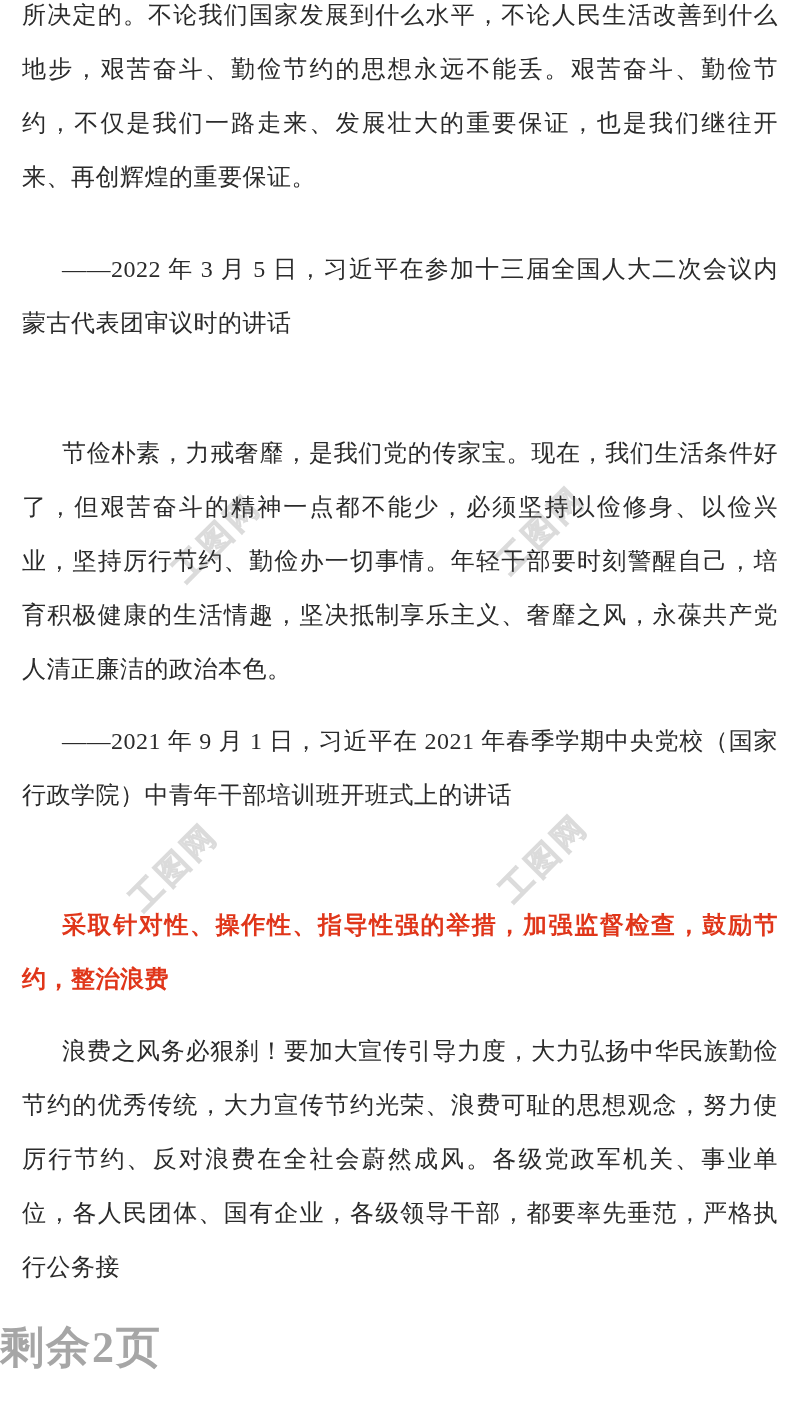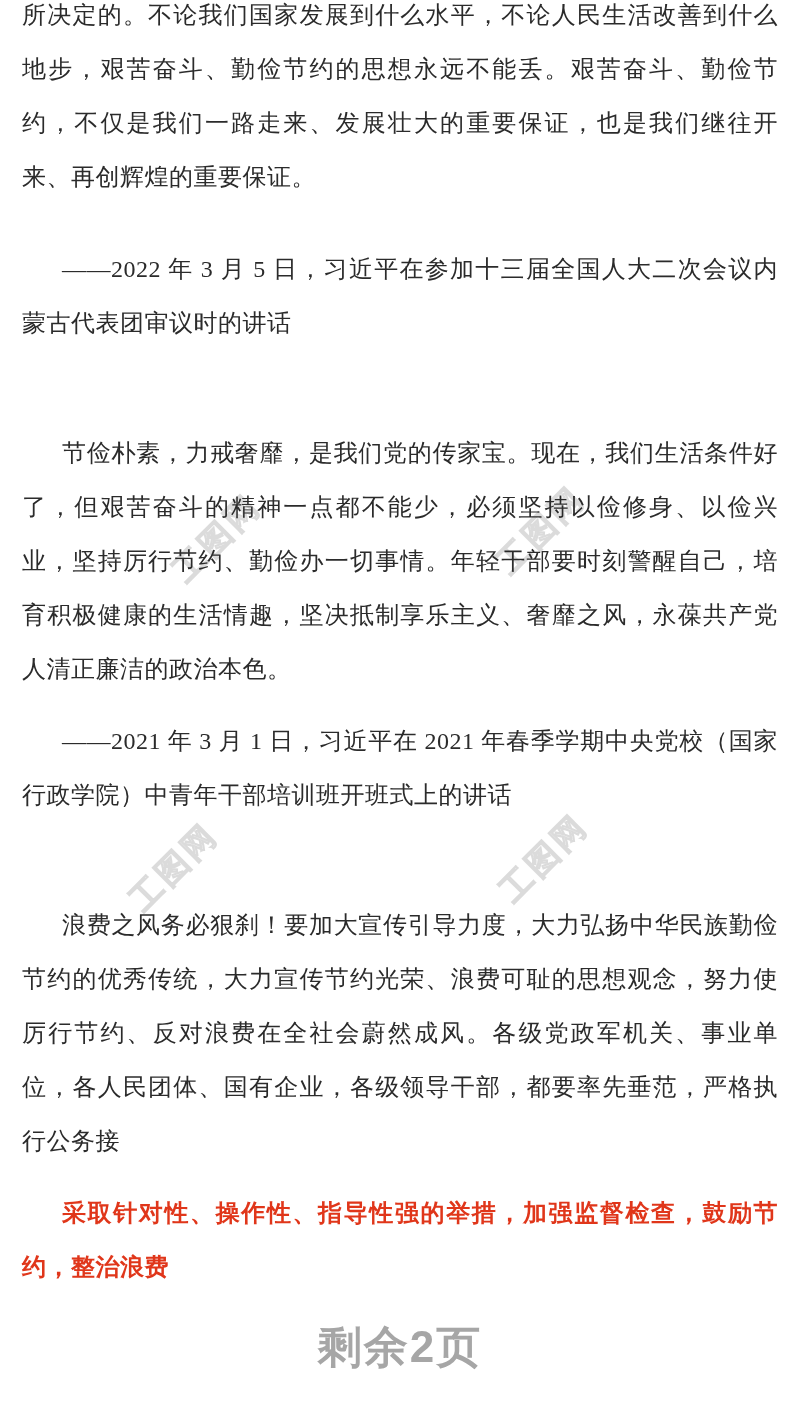--- a/index.html
+++ b/index.html
@@ -40,23 +40,23 @@
     font-weight: bold;
   }
   
   .footer {
     position: absolute;
     top: 1318px;
     left: 0;
     width: 100%;
     z-index: 1;
     display: flex;
-    justify-content: center;
+    justify-content: flex-start;
     gap: 46px;
-    font-family: Liberation Sans, sans-serif;
+    font-family: Liberation Serif, serif;
     font-weight: bold;
     font-size: 44px;
     letter-spacing: 2px;
     color: #a6a6a6;
   }
 </style>
 </head>
 <body>
 
 <div class="page">
@@ -86,26 +86,26 @@
 
   <div class="content">
     <p class="first">所决定的。不论我们国家发展到什么水平，不论人民生活改善到什么地步，艰苦奋斗、勤俭节约的思想永远不能丢。艰苦奋斗、勤俭节约，不仅是我们一路走来、发展壮大的重要保证，也是我们继往开来、再创辉煌的重要保证。</p>
 
     <p class="indent">——2022 年 3 月 5 日，习近平在参加十三届全国人大二次会议内蒙古代表团审议时的讲话</p>
 
     <div class="spacer"></div>
 
     <p class="indent">节俭朴素，力戒奢靡，是我们党的传家宝。现在，我们生活条件好了，但艰苦奋斗的精神一点都不能少，必须坚持以俭修身、以俭兴业，坚持厉行节约、勤俭办一切事情。年轻干部要时刻警醒自己，培育积极健康的生活情趣，坚决抵制享乐主义、奢靡之风，永葆共产党人清正廉洁的政治本色。</p>
 
-    <p class="indent">——2021 年 3 月 1 日，习近平在 2021 年春季学期中央党校（国家行政学院）中青年干部培训班开班式上的讲话</p>
+    <p class="indent">——2021 年 9 月 1 日，习近平在 2021 年春季学期中央党校（国家行政学院）中青年干部培训班开班式上的讲话</p>
 
     <div class="spacer"></div>
 
+    <p class="indent red-heading">采取针对性、操作性、指导性强的举措，加强监督检查，鼓励节约，整治浪费</p>
+
     <p class="indent">浪费之风务必狠刹！要加大宣传引导力度，大力弘扬中华民族勤俭节约的优秀传统，大力宣传节约光荣、浪费可耻的思想观念，努力使厉行节约、反对浪费在全社会蔚然成风。各级党政军机关、事业单位，各人民团体、国有企业，各级领导干部，都要率先垂范，严格执行公务接</p>
-
-    <p class="indent red-heading">采取针对性、操作性、指导性强的举措，加强监督检查，鼓励节约，整治浪费</p>
   </div>
 
   <div class="footer">
     <span>剩余2页</span>
   </div>
 
 </div>
 
 </body></html>

